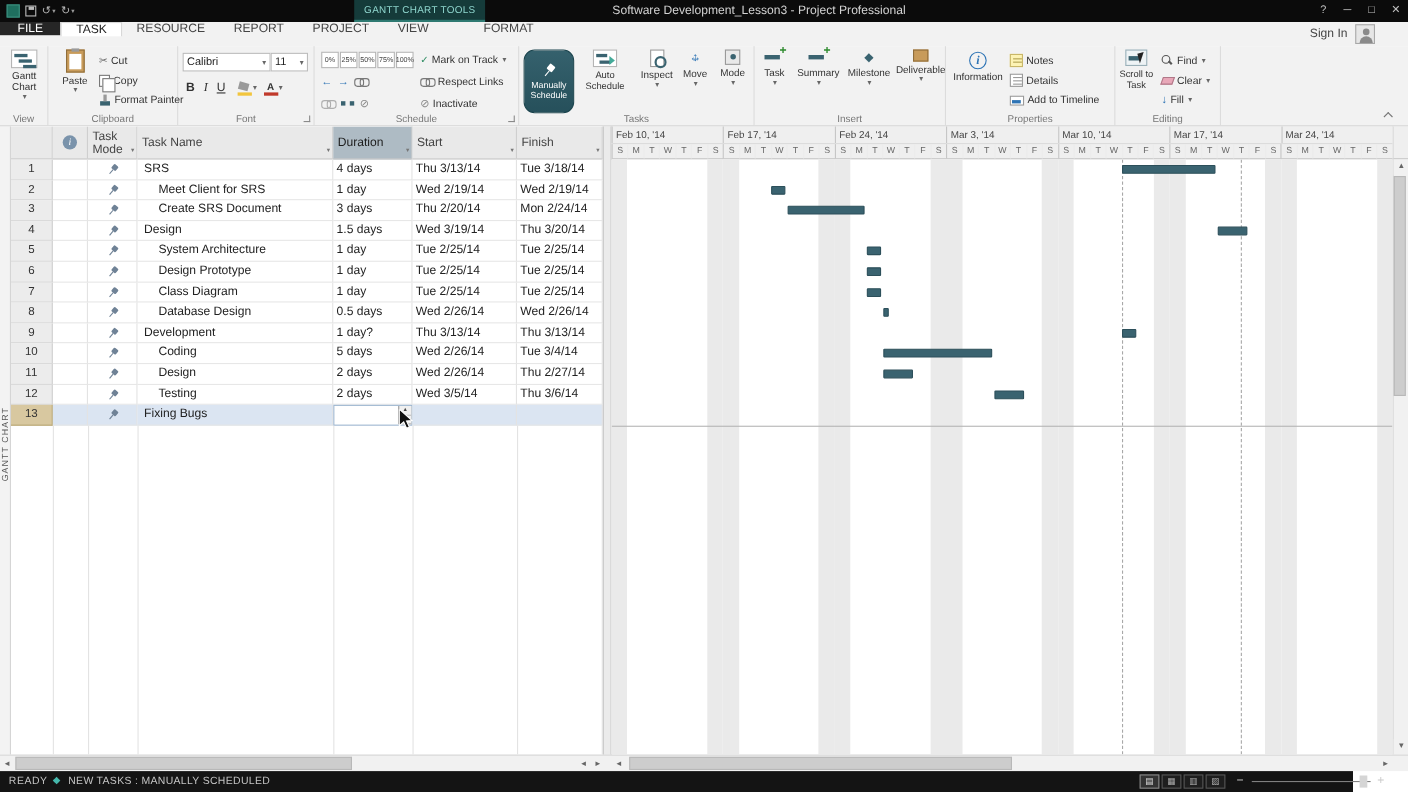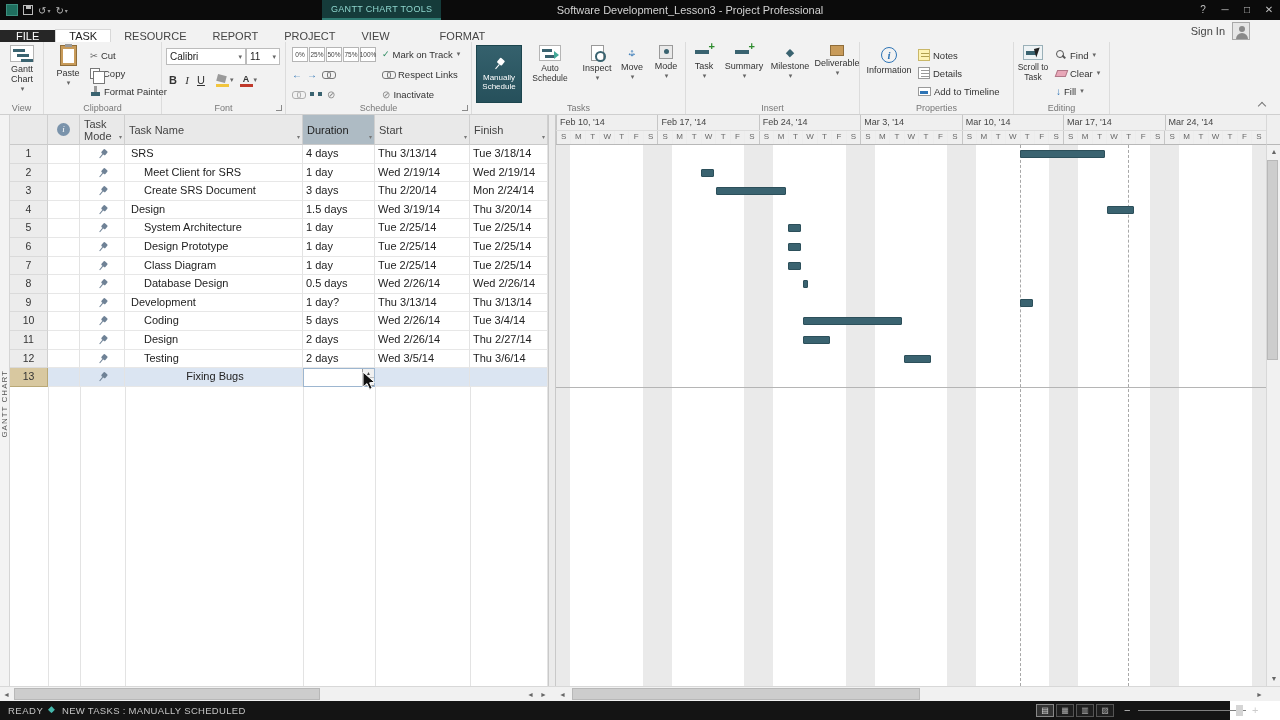--- a/index.html
+++ b/index.html
@@ -11,21 +11,21 @@
 #app-icon{width:12px;height:12px;margin-left:6px;background:#1f6f5f;border:1px solid #3c8f7f;display:inline-block}
 .floppy{width:10px;height:10px;border:1px solid #bbb;position:relative;display:inline-block}
 .floppy::before{content:"";position:absolute;left:2px;top:0;width:5px;height:3px;background:#bbb}
 .mini-dd{font-size:6px;color:#9a9a9a;margin-left:1px}
 #ctx-group{position:absolute;left:322px;top:0;height:20px;padding:0 9px;background:#153b3a;border-bottom:2px solid #2f7a72;color:#8fd6ce;font-size:9px;display:flex;align-items:center;letter-spacing:.3px}
 #tb-title{position:absolute;left:430px;right:330px;top:0;height:20px;display:flex;align-items:center;justify-content:center;font-size:11px;color:#d2d2d2;white-space:nowrap}
 #win-controls{position:absolute;right:0;top:0;height:20px;display:flex}
 #win-controls span{width:22px;text-align:center;font-size:10px;line-height:20px;color:#c0c0c0}
 
 #tabrow{position:absolute;left:0;top:20px;width:1280px;height:22px;background:#f2f2f2}
-#tabs{display:flex;height:22px;align-items:flex-end}
+#tabs{display:flex;height:22px;align-items:flex-start}
 .tab{display:flex;align-items:center;padding:0 13px;font-size:11px;color:#444;cursor:default}
 .tab.file{background:#262626;color:#fff;padding:0 16px}
 .tab.selected{background:#fff;border:1px solid #d8d8d8;border-bottom:none;color:#222}
 .tab.format{margin-left:24px}
 #signin{position:absolute;right:30px;top:0;height:22px;display:flex;align-items:center;gap:7px;font-size:11px;color:#444}
 .avatar{width:18px;height:18px;border:1px solid #a8a8a8;background:#e6e6e6;position:relative}
 .avatar::before{content:"";position:absolute;left:6px;top:3px;width:6px;height:6px;border-radius:50%;background:#8a8a8a}
 .avatar::after{content:"";position:absolute;left:3px;top:10px;width:12px;height:6px;border-radius:6px 6px 0 0;background:#8a8a8a}
 
 #ribbon{position:absolute;left:0;top:42px;width:1280px;height:73px;background:#f2f2f2;border-bottom:1px solid #cfcfcf}
@@ -53,21 +53,21 @@
 .ic-fontcolor{width:13px;height:13px;position:relative;display:inline-block;font-weight:bold;font-size:9px;text-align:center;color:#333}
 .ic-fontcolor::after{content:"";position:absolute;left:0;bottom:0;width:13px;height:3px;background:#c0392b}
 .pct{width:16px;height:15px;border:1px solid #b5b5b5;background:#fff;font-size:6.5px;display:flex;align-items:center;justify-content:center;color:#444;margin-right:1px}
 .ic-link{width:13px;height:9px;position:relative;display:inline-block}
 .ic-link::before{content:"";position:absolute;left:0;top:1px;width:7px;height:6px;border:1.5px solid #777;border-radius:3px}
 .ic-link::after{content:"";position:absolute;left:5px;top:1px;width:7px;height:6px;border:1.5px solid #777;border-radius:3px}
 .ic-split{width:12px;height:8px;position:relative;display:inline-block}
 .ic-split::before{content:"";position:absolute;left:0;top:2px;width:4px;height:4px;background:#3a6370}
 .ic-split::after{content:"";position:absolute;right:0;top:2px;width:4px;height:4px;background:#3a6370}
 .arr{font-size:10px;color:#2e74b5}
-.pressed{background:linear-gradient(#35616d,#26505b);border:1px solid #1c454e;color:#fff;border-radius:0}
+.pressed{background:linear-gradient(#35616d,#26505b);border:1px solid #1c454e;color:#fff;border-radius:10px}
 .pressed .pin2{filter:brightness(2)}
 .pin2{position:relative;width:12px;height:12px;display:inline-block;transform:rotate(40deg)}
 .pin2::before{content:"";position:absolute;left:3px;top:0;width:6px;height:6px;background:#dfe9ec;border-radius:1px}
 .pin2::after{content:"";position:absolute;left:5.5px;top:6px;width:1px;height:6px;background:#dfe9ec}
 .ic-auto{width:22px;height:16px;background:#fff;border:1px solid #b5b5b5;position:relative;margin-bottom:2px}
 .ic-auto::before{content:"";position:absolute;left:2px;top:3px;width:10px;height:3px;background:#3a6370;box-shadow:3px 6px 0 #3a6370}
 .ic-auto::after{content:"";position:absolute;right:1px;top:5px;width:0;height:0;border-left:5px solid #4a9;border-top:4px solid transparent;border-bottom:4px solid transparent}
 .ic-page{width:13px;height:16px;background:#fff;border:1px solid #9a9a9a;position:relative;margin-bottom:2px}
 .ic-page::after{content:"";position:absolute;right:-3px;bottom:-2px;width:7px;height:7px;border:2px solid #3a6370;border-radius:50%}
 .ic-move{width:15px;height:15px;position:relative;margin-bottom:2px}
@@ -545,21 +545,21 @@
           <div class="tc mode"><span class="pin"></span></div>
           <div class="tc name" style="padding-left: 19px;">Testing</div>
           <div class="tc dur">2 days</div>
           <div class="tc start">Wed 3/5/14</div>
           <div class="tc fin">Thu 3/6/14</div>
         </div>
         <div class="trow rsel">
           <div class="tc num">13</div>
           <div class="tc info"></div>
           <div class="tc mode"><span class="pin"></span></div>
-          <div class="tc name" style="padding-left: 6px; text-align: center;">Fixing Bugs</div>
+          <div class="tc name" style="padding-left: 6px;">Fixing Bugs</div>
           <div class="tc dur editing">
             <div class="spin">
               <span>▲</span>
               <span>▼</span>
             </div>
           </div>
           <div class="tc start"></div>
           <div class="tc fin"></div>
         </div>
       </div>

